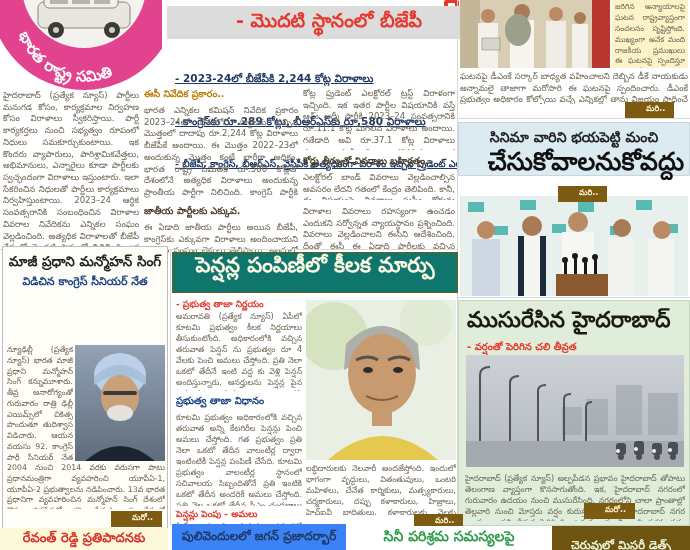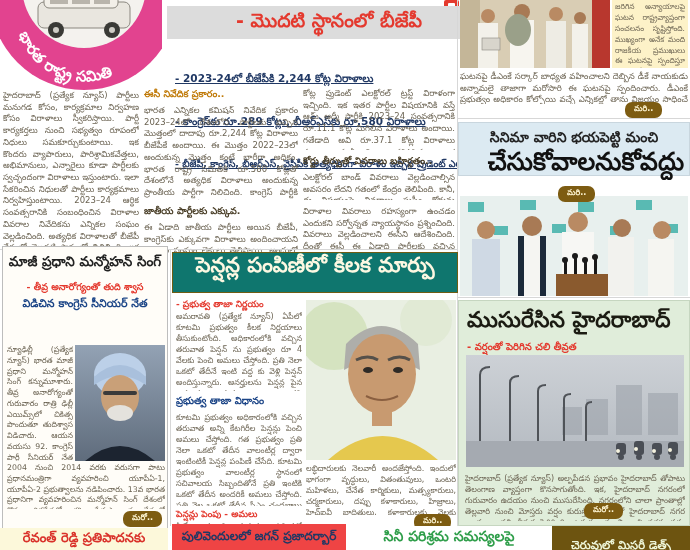--- a/index.html
+++ b/index.html
@@ -25,21 +25,21 @@
   .bullet-line {
     color:#203864; font-weight:bold; font-size:10.5px; text-decoration:underline;
     margin-bottom:4px; white-space:nowrap; overflow:hidden;margin-top:28px;
   }
   .subhead-orange { color:#c07a08; font-weight:bold; font-size:9.5px; margin-bottom:3px; }
   .subhead-dark   { color:#4a3f28; font-weight:bold; font-size:9.5px; margin:5px 0 3px 0; }
 
   
   .more-pill {
     display:inline-block; background:#7d5c12; color:#fdf4d2; font-size:8px;
-    padding:2px 9px 3px 9px; border-radius:7px; font-weight:bold; cursor:pointer;
+    padding:2px 9px 3px 21px; border-radius:0; font-weight:bold; cursor:pointer;
   }
 
   
   .yellow-panel { background:#fdf2c8; font-size:7.5px; line-height:1.45; color:#6b6352; padding:2px 3px; text-align:justify; overflow:hidden; }
 
   
   .cinema-head-bg { left:458px; top:122px; width:232px; height:54px; background:#dceaf2; border:1px solid #c9d6de; }
   .cinema-line1 { font-size:14px; font-weight:bold; color:#222; text-align:center; margin-top:6px; }
   .cinema-line2 { font-size:25px; font-weight:bold; color:#111; text-align:center; line-height:1.05;padding-left:24px; }
 
@@ -60,21 +60,21 @@
     left:172px; top:252px; width:286px; height:41px; background:#0f766e;
     display:flex; align-items:flex-start; justify-content:center; border:1px solid #6f5d14;
   }
   .pension-head-text { color:#fdf8e2; font-weight:bold; font-size:21px; }
   .blue-sub { color:#1c4587; font-weight:bold; font-size:10px; margin:4px 0 3px 0; }
 
   
   .strip-yellow { left:0px; top:528px; width:168px; height:22px; background:#fcf8da;
     display:flex; align-items:center; justify-content:center; }
   .strip-yellow-text { color:#d9312a; font-weight:bold; font-size:13px; }
-  .strip-gray { left:172px; top:524px; width:174px; height:26px; background:#ef4444;
+  .strip-gray { left:172px; top:524px; width:174px; height:26px; background:#3b82f6;
     display:flex; align-items:center; justify-content:center; }
   .strip-gray-text { color:#203864; font-weight:bold; font-size:12px; }
   .strip-green { left:350px; top:526px; width:198px; height:24px; background:#ffffff;
     display:flex; align-items:center; justify-content:center; }
   .strip-green-text { color:#2f9e4a; font-weight:bold; font-size:14px; }
   .strip-brown { left:552px; top:526px; width:138px; height:40px; background:#6d5410;
     display:flex; align-items:center; justify-content:center; }
   .strip-brown-text { color:#eef6d8; font-weight:bold; font-size:11.5px; }
 
   .photo-frame { overflow:hidden; display:block; }
@@ -251,21 +251,20 @@
             <circle cx="204" cy="95" r="2"></circle>
         </g>
       </svg>
     </div>
     <div class="body-text" style="position:absolute;left:6px;top:172px;width:220px;height:48px;font-size:8px;">హైదరాబాద్ (ప్రత్యేక న్యూస్) అల్పపీడన ప్రభావం హైదరాబాద్ తోపాటు తెలంగాణ వ్యాప్తంగా కొనసాగుతోంది. ఇక, హైదరాబాద్ నగరంలో గురువారం ఉదయం నుంచి ముసురేసింది. నగరంలోని చాలా ప్రాంతాల్లో తెల్లవారి నుంచి మోస్తరు వర్షం కురుస్తోంది. దీంతో హైదరాబాద్ నగర వ్యాప్తంగా చలి తీవ్రత పెరిగింది. ఉదయం నుంచి రాత్రి వరకు వర్షం నగరంలోని ఏదో ఒక ప్రాంతంలో కురుస్తూ ఉండడంతో ప్రజలు, వాహనదారులు తీవ్ర ఇబ్బందులు ఎదుర్కొంటున్నారు. సికింద్రాబాద్,</div>
   </div>
   <span class="abs more-pill" style="left:584px;top:503px;z-index:3;">మరో..</span>
 
   <div class="abs mm-card">
     <div class="mm-kicker">మాజీ ప్రధాని మన్మోహన్ సింగ్</div>
-    <div class="mm-red">- తీవ్ర అనారోగ్యంతో తుది శ్వాస</div>
     <div class="mm-blue">విడిచిన కాంగ్రెస్ సీనియర్ నేత</div>
     <div class="body-text" style="position:absolute;left:4px;top:98px;width:66px;height:116px;font-size:7.8px;">న్యూఢిల్లీ (ప్రత్యేక న్యూస్) భారత మాజీ ప్రధాని మన్మోహన్ సింగ్ కన్నుమూశారు. తీవ్ర అనారోగ్యంతో గురువారం రాత్రి ఢిల్లీ ఎయిమ్స్‌లో చికిత్స పొందుతూ తుదిశ్వాస విడిచారు. ఆయన వయసు 92. కాంగ్రెస్ పార్టీ సీనియర్ నేత అయిన మన్మోహన్</div>
     <div class="photo-frame" style="position:absolute;left:72px;top:98px;width:90px;height:116px;">
       <svg width="90" height="116" viewBox="0 0 90 116">
         <defs>
           <linearGradient id="mmbg" x1="0" y1="0" x2="0" y2="1">
             <stop offset="0" stop-color="#93a2b4"></stop>
               <stop offset="1" stop-color="#5f6c7c"></stop>
           </linearGradient>
         </defs>

